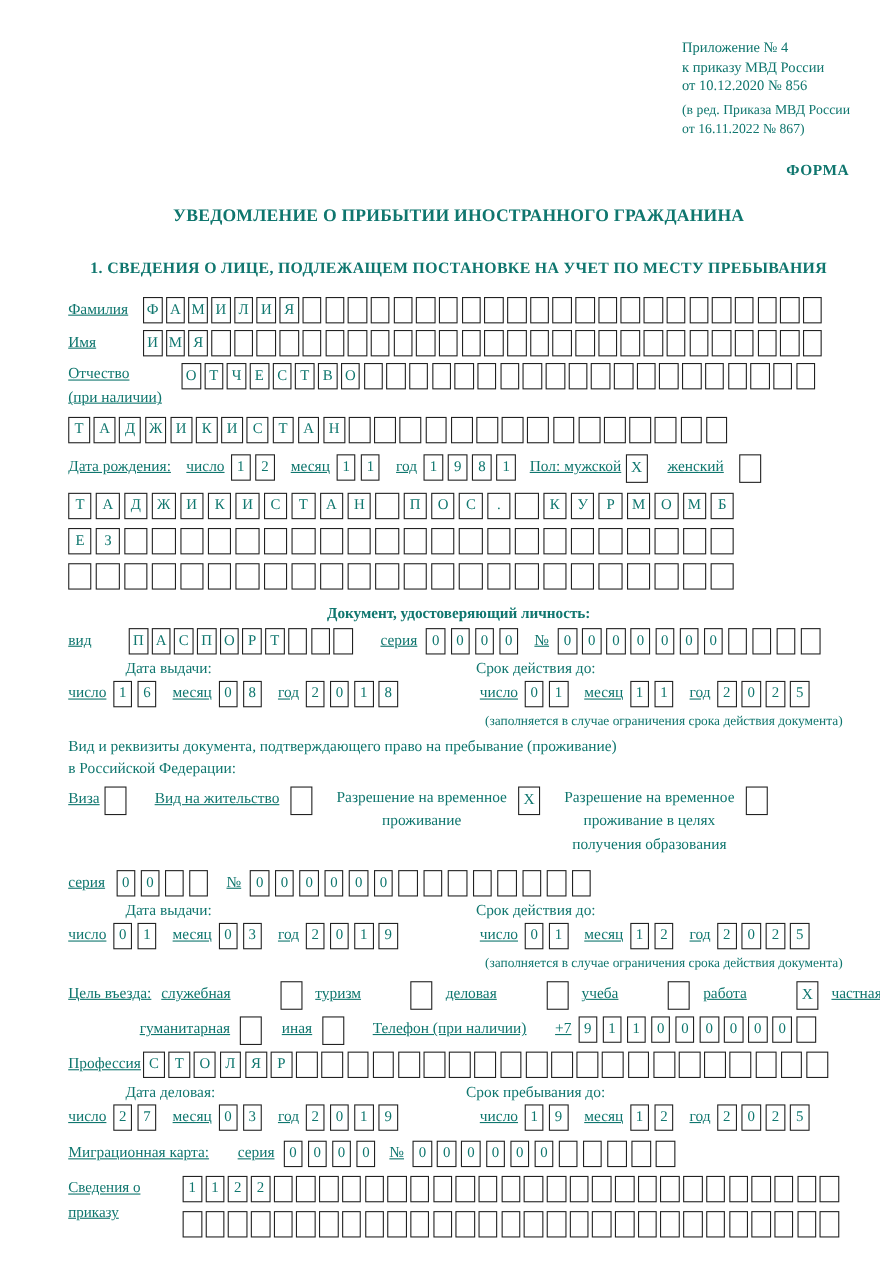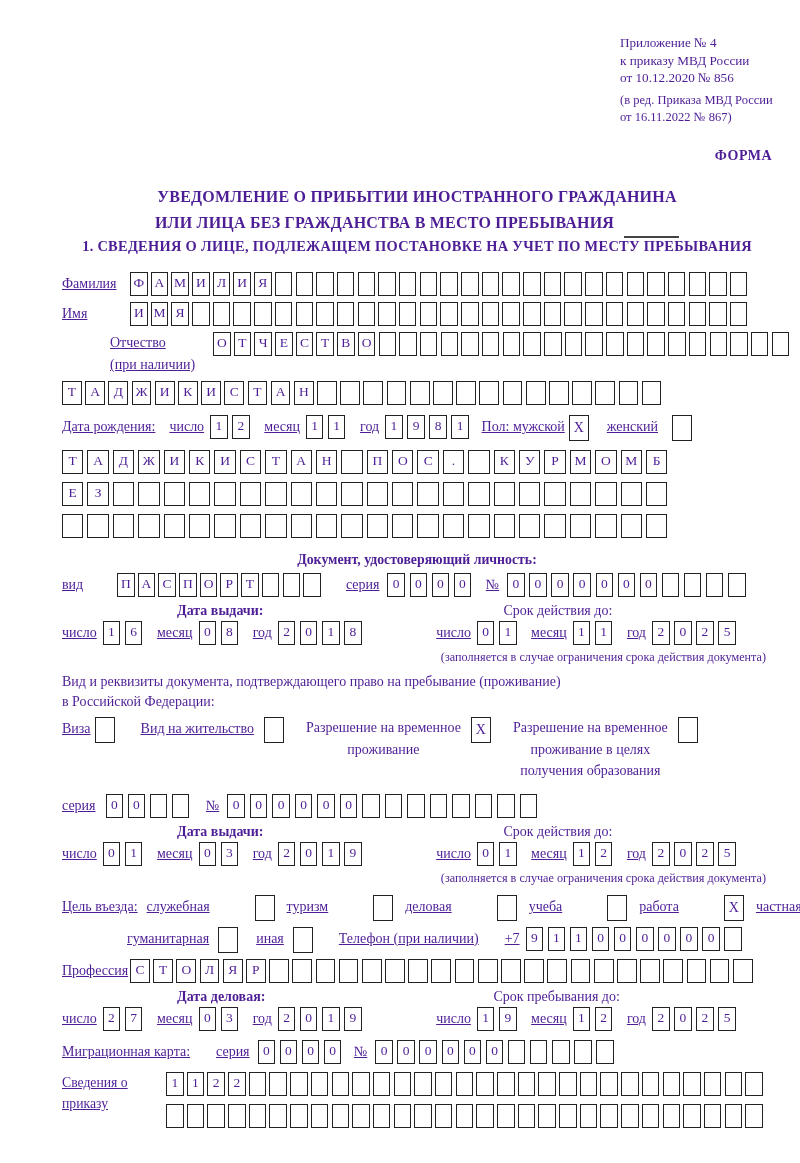--- a/index.html
+++ b/index.html
@@ -1,52 +1,52 @@
 <!DOCTYPE html>
 <html><head>
 <meta charset="utf-8">
 <style>
   html,body{margin:0;padding:0;background:#e8e8e8;}
   .page{width:800px;height:1163px;box-sizing:border-box;margin:0 auto;background:#ffffff;
         padding:34px 28px 20px 62px;font-family:"Liberation Serif","DejaVu Serif",serif;
-        color:#4c1d95;position:relative;overflow:hidden;}
+        color:#0f766e;position:relative;overflow:hidden;}
   
   .appendix{margin-left:558px;width:185px;font-size:13.2px;line-height:1.34;}
   .amend{margin-top:5px;font-size:12.5px;line-height:1.34;}
   .forma{text-align:right;font-weight:bold;font-size:14px;margin-top:22px;letter-spacing:.5px;}
   .title{margin-top:20px;text-align:center;font-weight:bold;font-size:16px;line-height:1.65;letter-spacing:.2px;}
   .uline{display:inline-block;width:55px;border-bottom:2px solid #444;margin-left:10px;}
-  .sect{margin-bottom:17px;text-align:center;font-weight:bold;font-size:14.4px;letter-spacing:.3px;}
+  .sect{margin-top:26px;margin-bottom:17px;text-align:center;font-weight:bold;font-size:14.4px;letter-spacing:.3px;}
   
   .row{display:flex;align-items:flex-start;margin-bottom:6px;}
   .lbl{font-size:14px;line-height:24px;white-space:nowrap;text-decoration:underline;}
   .cells{display:flex;flex-wrap:nowrap;}
   .cell{box-sizing:border-box;flex:none;width:17.5px;height:24px;border:1.7px solid #222;
         margin-right:3.2px;text-align:center;font-size:13.5px;line-height:20px;}
   .wide .cell{width:19.8px;margin-right:3.4px;}
   .wide2 .cell{width:21.4px;margin-right:4px;}
   .sp .cell{margin-right:5px;}
   .dcells .cell{margin-right:4.6px;}
   .chk{box-sizing:border-box;flex:none;display:inline-block;width:20px;height:26px;border:1.7px solid #222;
        text-align:center;font-size:14px;line-height:23px;}
   
   .lw1{width:68px;flex:none;}
-  .lw2{width:103px;flex:none;margin-left:48px;}
+  .lw2{width:103px;flex:none;}
   .lw3{width:113px;flex:none;}
   .lw4{width:104px;flex:none;font-size:13.7px;}
   .lw6{width:55px;flex:none;}
   .coltext{line-height:21.5px;}
   .stack{display:flex;flex-direction:column;}
   .stack .row{margin-bottom:8px;}
   
   .dl{margin:0 6px 0 10px;}
   .dl0{margin:0 6px 0 0;}
   .gap{width:70px;flex:none;}
   .dhr{display:flex;font-size:14px;margin-bottom:2px;margin-top:4px;}
-  .dh1{margin-left:115px;font-weight:bold;}
+  .dh1{margin-left:52px;}
   .dh2{margin-left:240px;}
   .dh2b{margin-left:228px;}
   .note{text-align:right;font-size:12.2px;margin:-1px 6px 9px 0;}
   .para{font-size:14px;margin:4px 0 3px;}
   
   .chkrow{align-items:flex-start;margin-top:7px;margin-bottom:12px;}
   .opt{text-align:center;font-size:14px;line-height:21.5px;margin-left:22px;margin-right:10px;}
   .ml4{margin-left:4px;} .ml8{margin-left:8px;} .ml10{margin-left:10px;} .ml12{margin-left:12px;}
   .ml14{margin-left:14px;} .ml18{margin-left:18px;} .ml22{margin-left:22px;} .ml26{margin-left:26px;}
   .mr6{margin-right:6px;} .mr8{margin-right:8px;} .mr10{margin-right:10px;}
@@ -65,23 +65,20 @@
     <div class="amend">
       <div>(в ред. Приказа МВД России</div>
       <div>от 16.11.2022 № 867)</div>
     </div>
   </div>
 
   <div class="forma">ФОРМА</div>
 
   <div class="title">
     <div>УВЕДОМЛЕНИЕ О ПРИБЫТИИ ИНОСТРАННОГО ГРАЖДАНИНА</div>
-    <div>
-      <span>ИЛИ ЛИЦА БЕЗ ГРАЖДАНСТВА В МЕСТО ПРЕБЫВАНИЯ</span><span class="uline">&nbsp;</span>
-    </div>
   </div>
 
   <div class="sect">1. СВЕДЕНИЯ О ЛИЦЕ, ПОДЛЕЖАЩЕМ ПОСТАНОВКЕ НА УЧЕТ ПО МЕСТУ ПРЕБЫВАНИЯ</div>
 
   <div class="row">
     <span class="lbl lw1">Фамилия</span>
     <span class="cells">
         <span class="cell">Ф</span>
         <span class="cell">А</span>
         <span class="cell">М</span>

